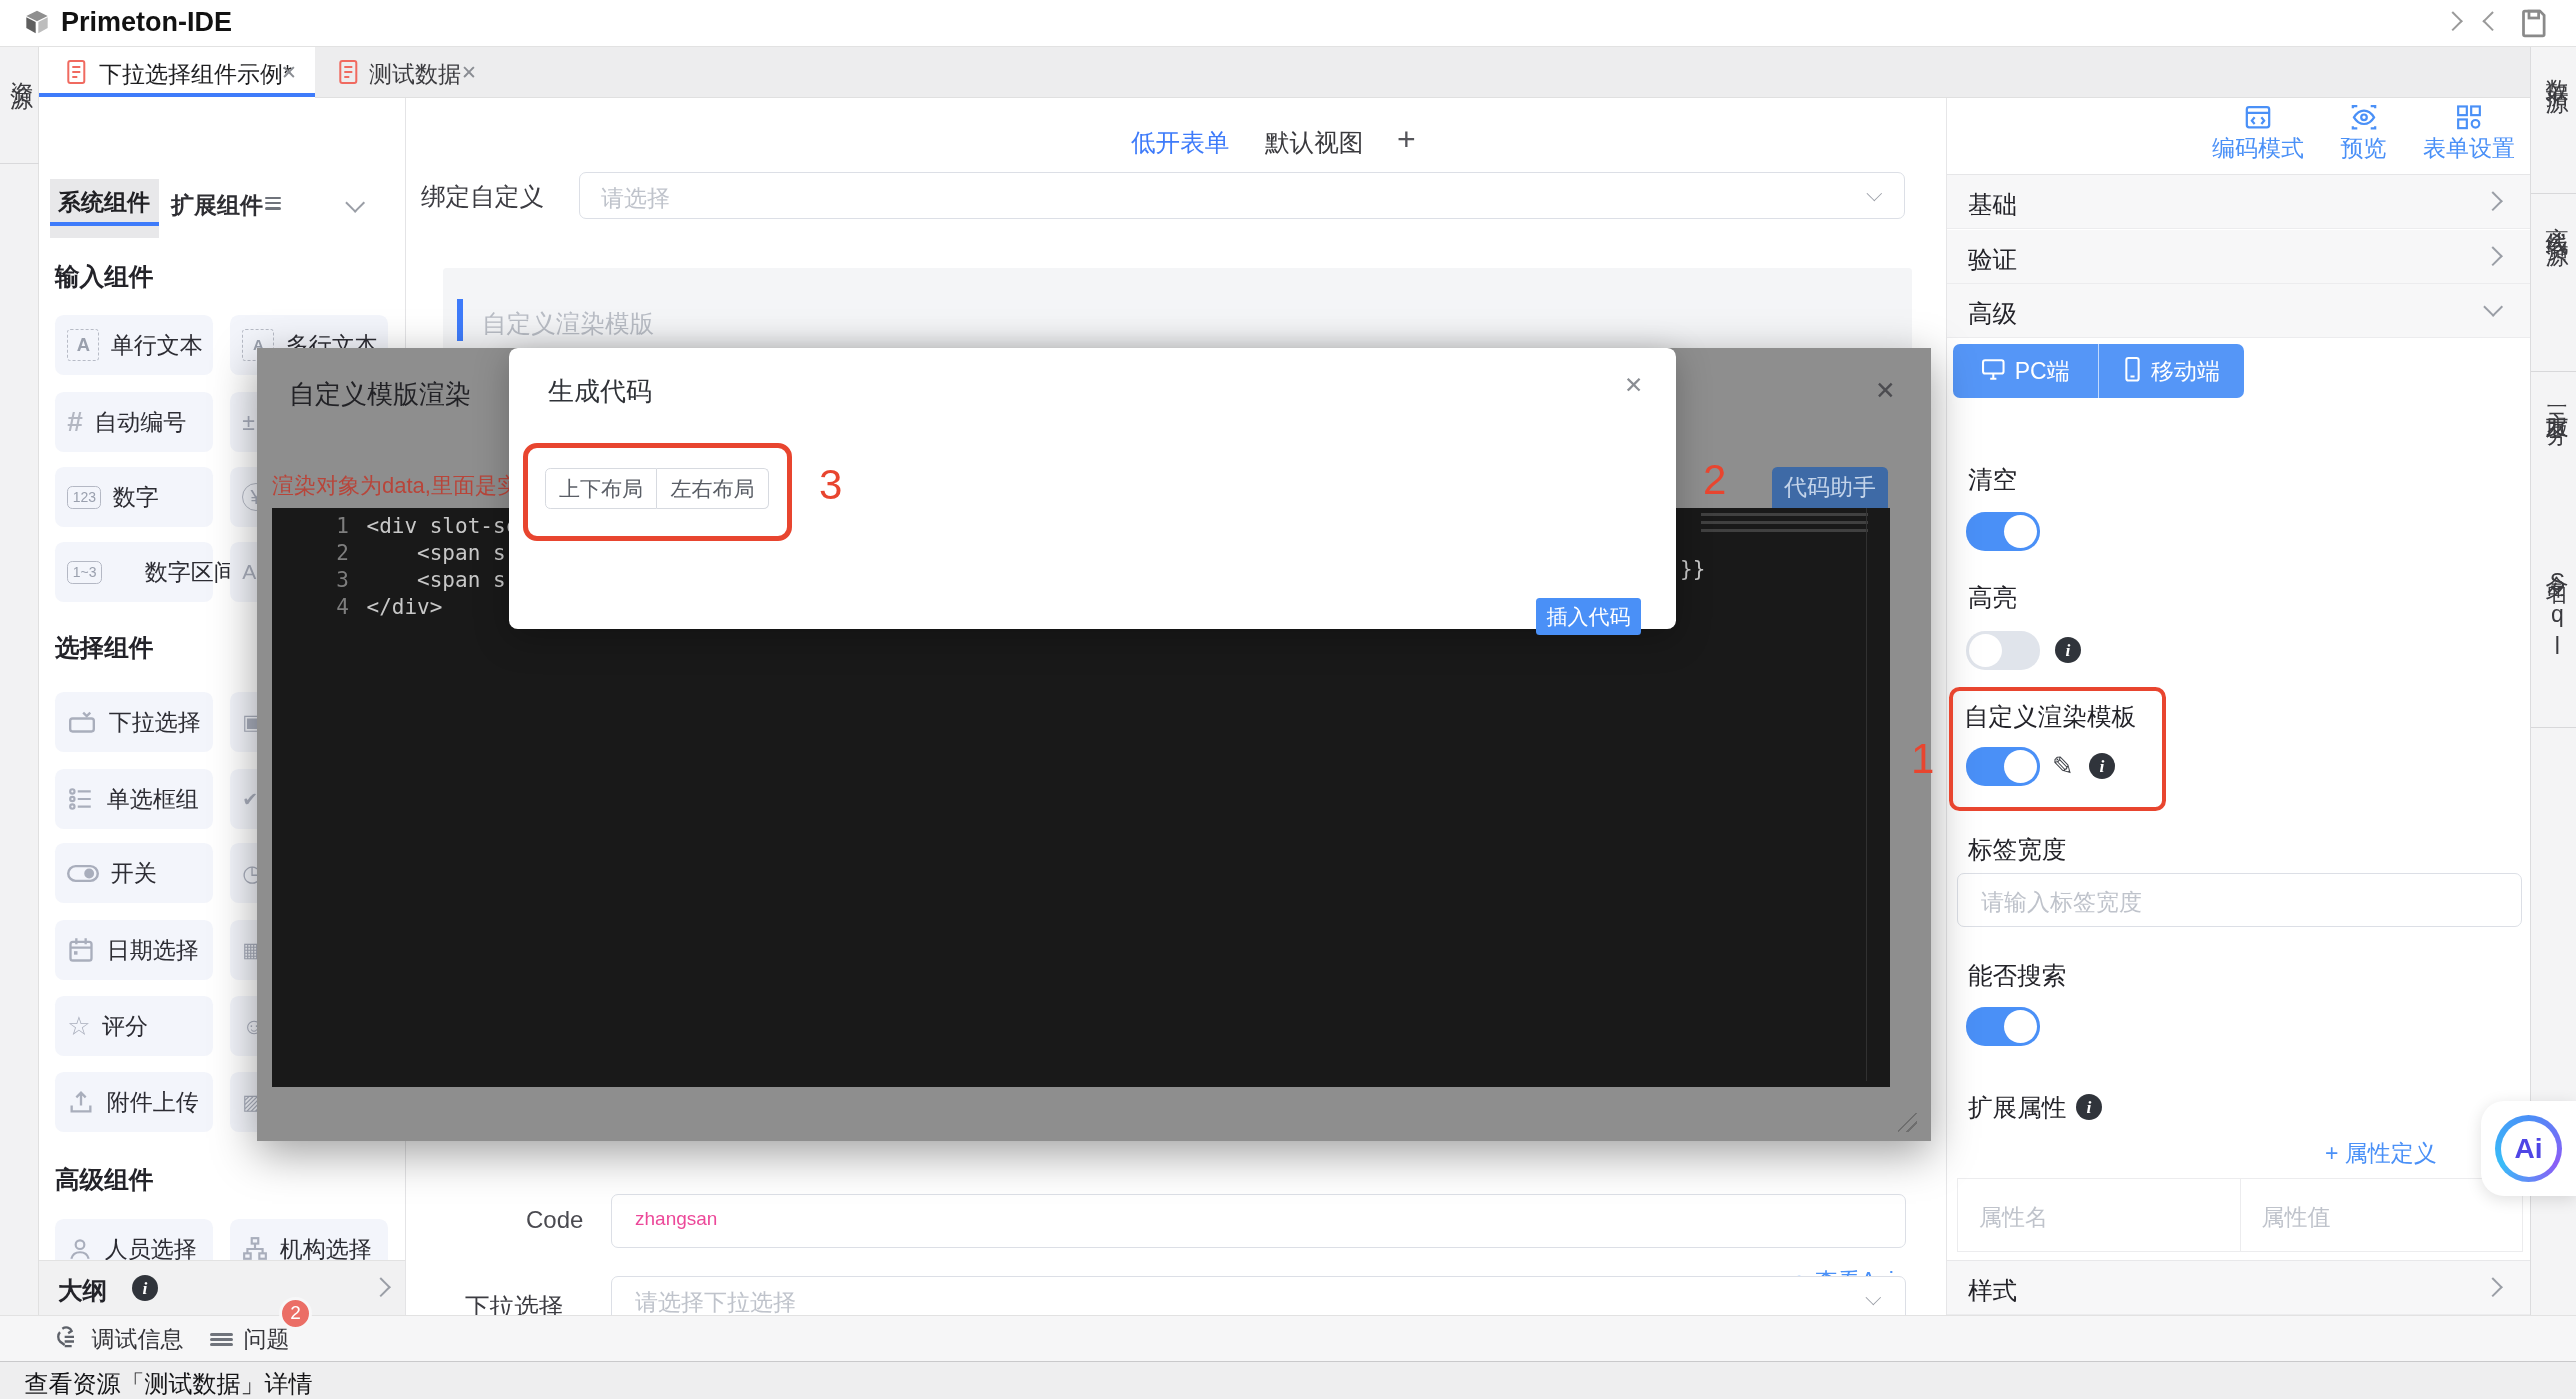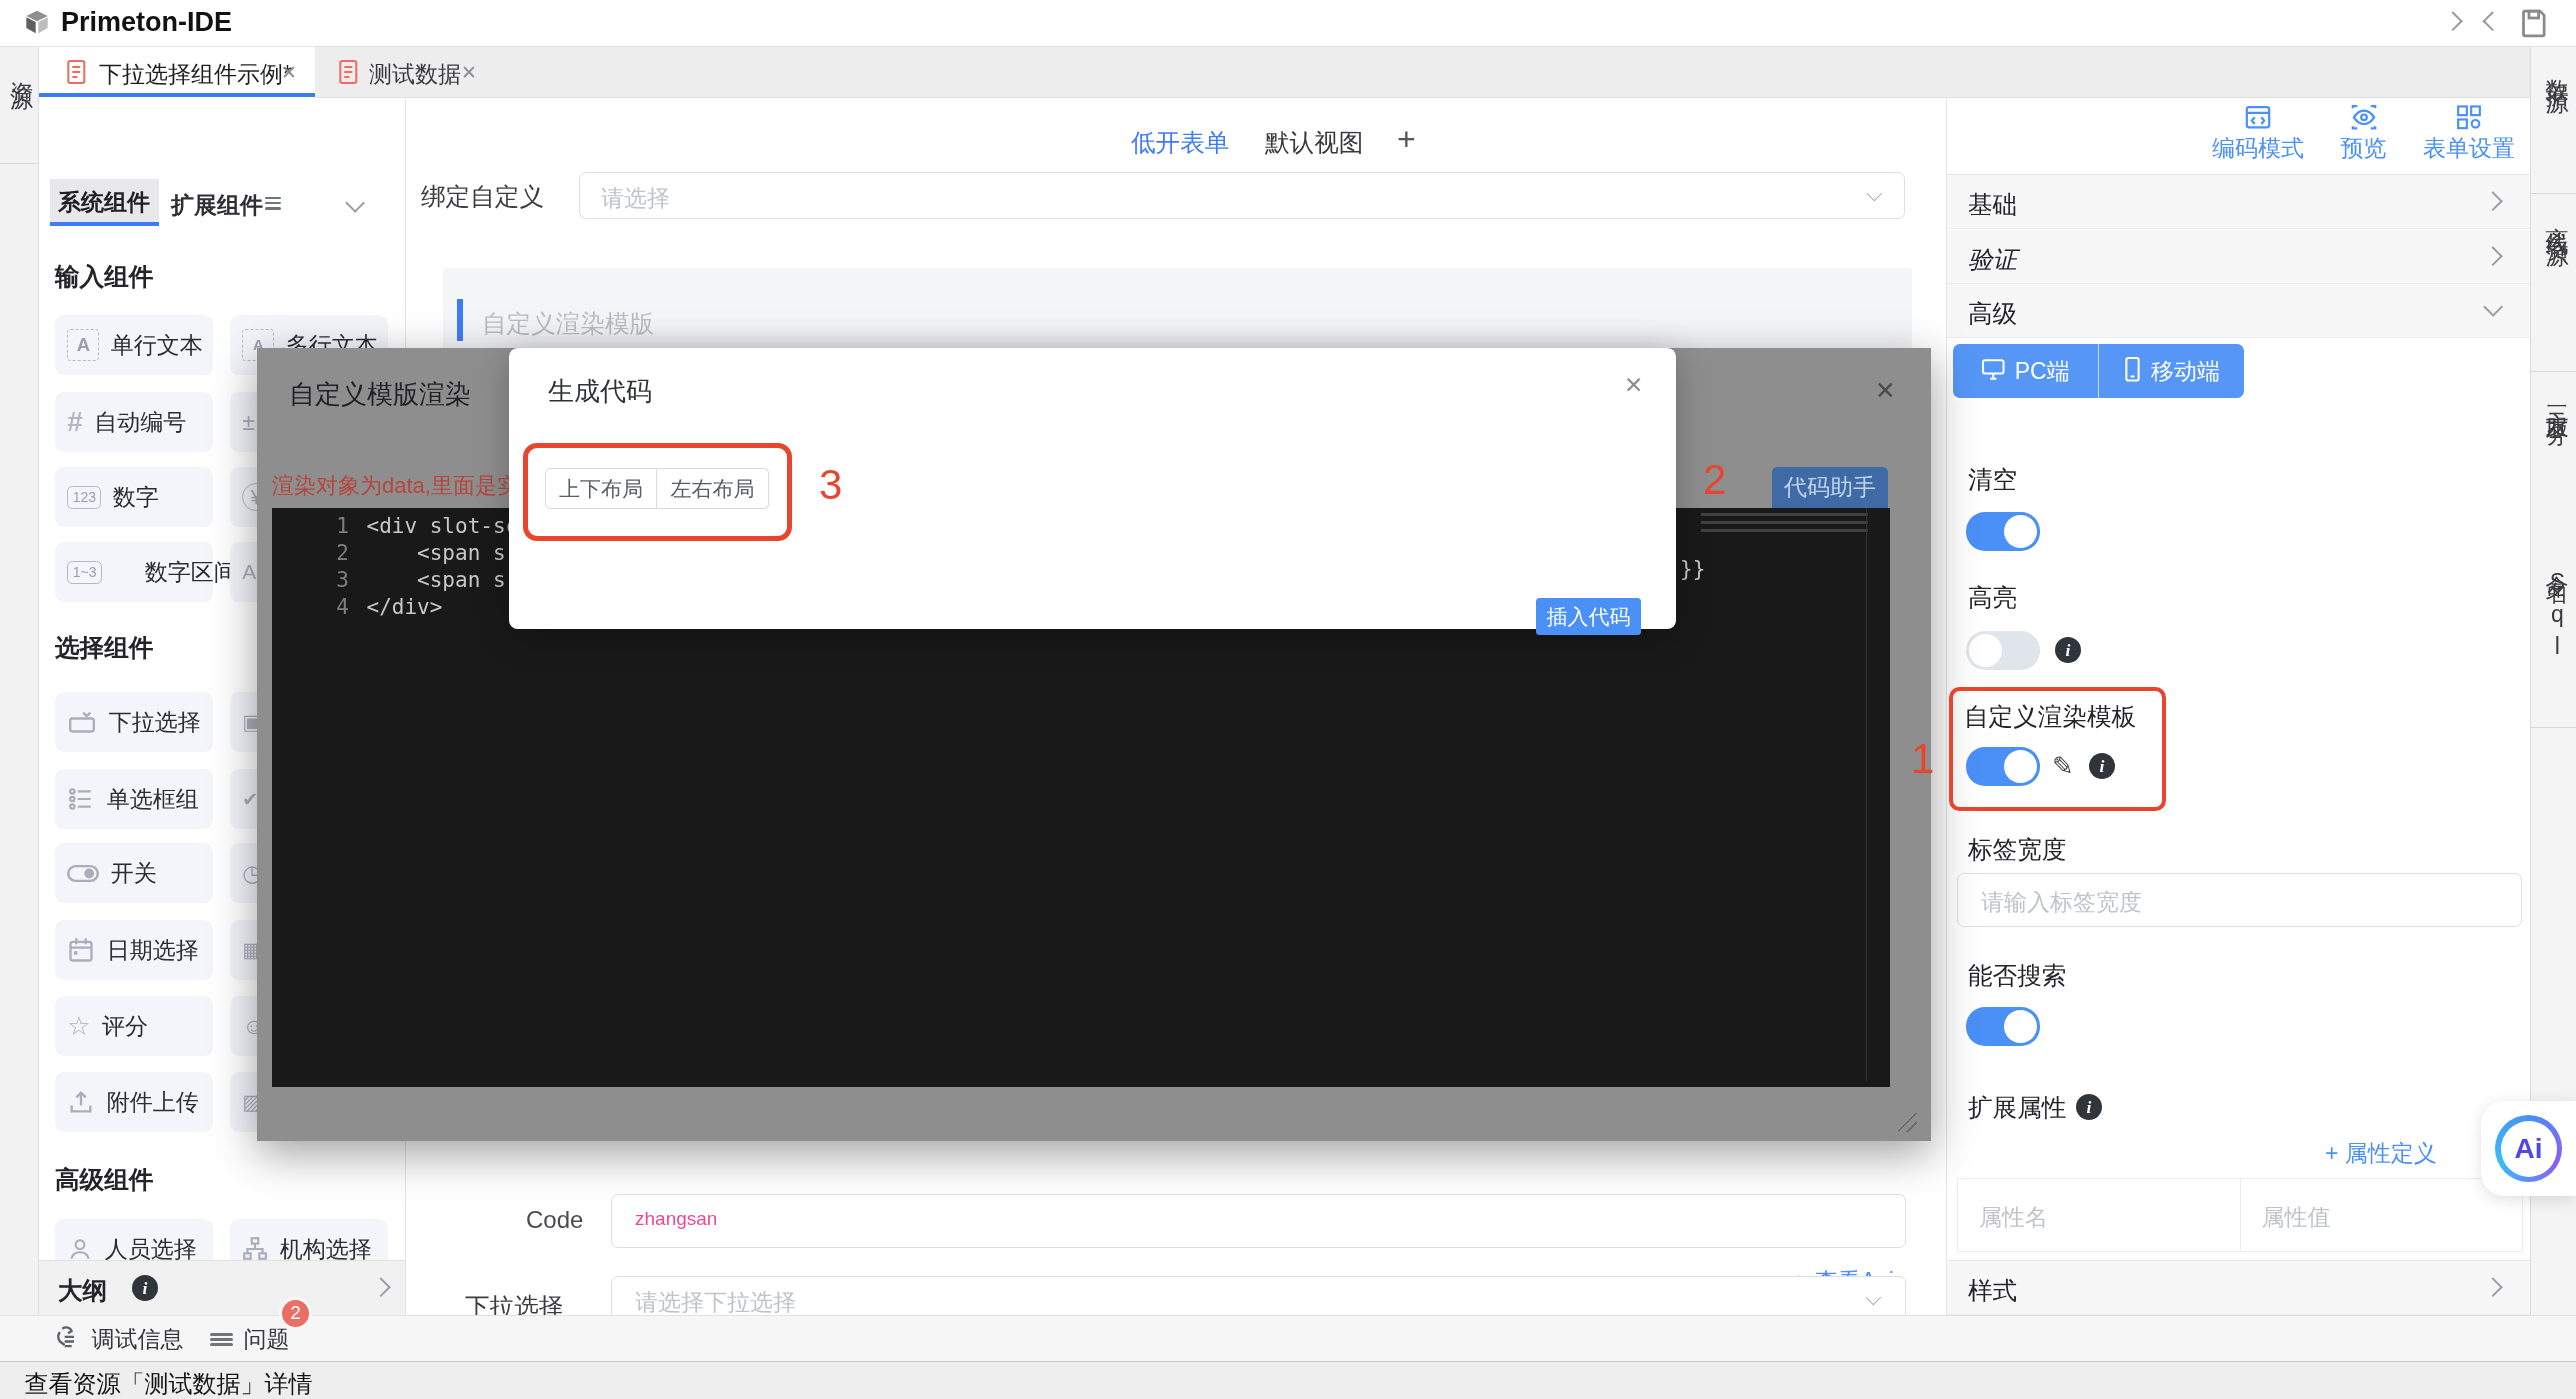--- a/index.html
+++ b/index.html
@@ -104,21 +104,21 @@
     </div>
   </div>
 
   <div class="abs" style="left:0;top:47px;width:39px;height:1268px;background:#f2f2f3;border-right:0.9px solid #e0e0e0;box-sizing:border-box;">
     <span class="abs vtext" style="left:7px;top:16px;">资源</span>
     <div class="abs" style="left:0;top:116px;width:39px;height:0.9px;background:#d9d9db;"></div>
   </div>
 
   <div class="abs" style="left:39px;top:98px;width:367px;height:1162px;background:#fff;border-right:0.9px solid #e4e4e6;box-sizing:border-box;">
 
-    <div class="abs" style="left:10.5px;top:81px;width:109px;height:47px;background:#e8e8ea;text-align:center;">
+    <div class="abs" style="left:10.5px;top:81px;width:109px;height:59px;background:#e8e8ea;text-align:center;">
       <span style="font-size:23px;font-weight:700;color:#202024;line-height:47px;">系统组件</span>
       <div class="abs" style="left:0;top:43px;width:109px;height:4.4px;background:#3e7bfa;"></div>
     </div>
     <span class="abs" style="left:132px;top:92px;font-size:23px;font-weight:700;color:#2e2e33;">扩展组件</span>
     <span class="abs bars" style="left:226px;top:96px;width:16px;">
         <i></i>
         <i></i>
         <i></i>
       </span>
     <span class="abs chev d" style="left:309px;top:98px;"></span>
@@ -374,21 +374,21 @@
         <span style="font-size:23px;color:#4a90f7;">表单设置</span>
       </div>
     </div>
   </div>
 
   <div class="secrow" style="top:175px;">
     <span class="slabel hd28" style="font-weight:500;">基础</span>
     <span class="schev chev r"></span>
   </div>
   <div class="secrow" style="top:230px;">
-    <span class="slabel hd28" style="font-weight:500;font-style:italic;">验证</span>
+    <span class="slabel hd28" style="font-weight:500;">验证</span>
     <span class="schev chev r"></span>
   </div>
   <div class="secrow" style="top:284px;">
     <span class="slabel hd28" style="font-weight:500;">高级</span>
     <span class="schev chev d" style="top:16px;"></span>
   </div>
 
   <div class="abs" style="left:1953px;top:344px;width:291px;height:54px;display:flex;border-radius:7px;overflow:hidden;z-index:5;">
     <div style="flex:1;background:#5596f7;display:flex;align-items:center;justify-content:center;gap:8.8px;border-right:0.9px solid rgba(255,255,255,.65);">
       <span><svg width="24.6" height="23" viewBox="0 0 24 22" fill="none" stroke="#fff" stroke-width="2">

